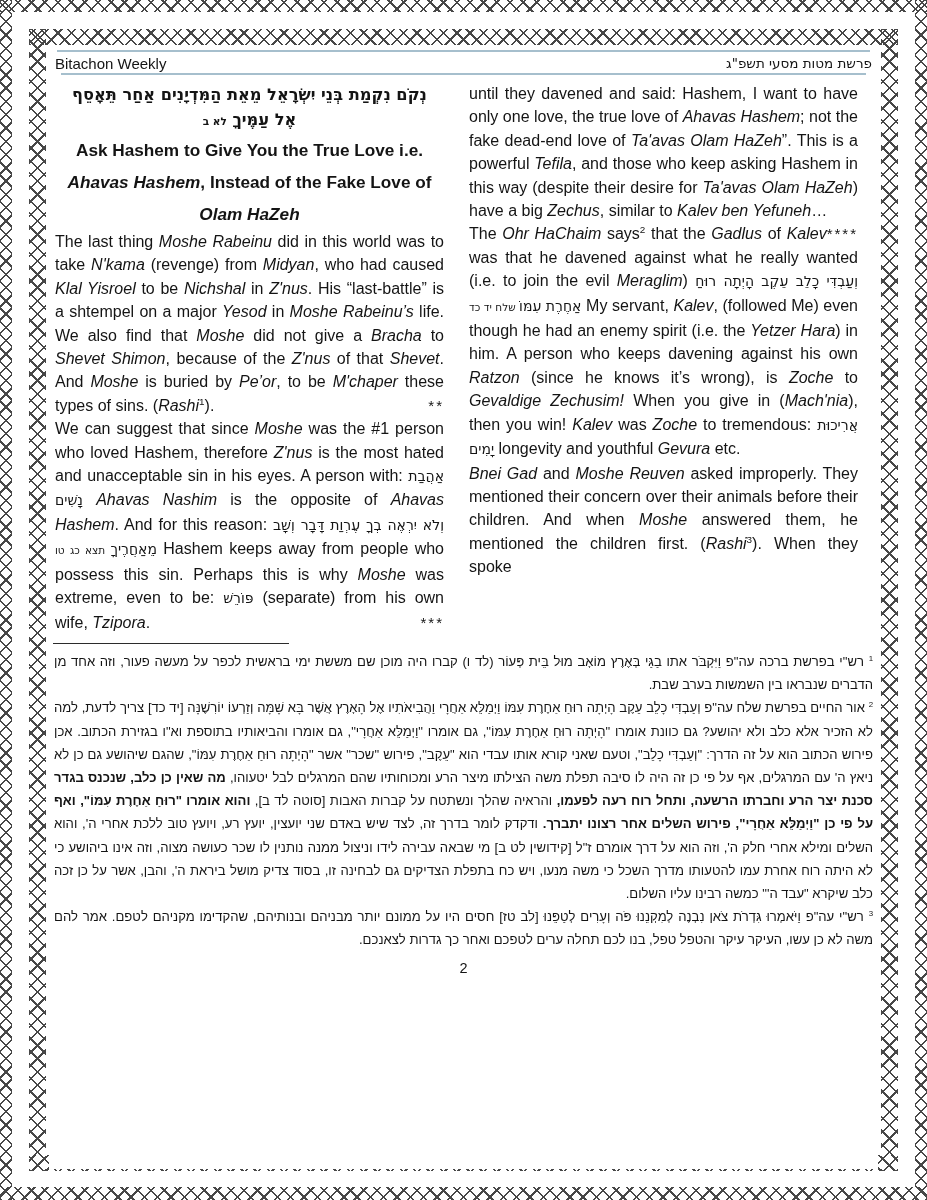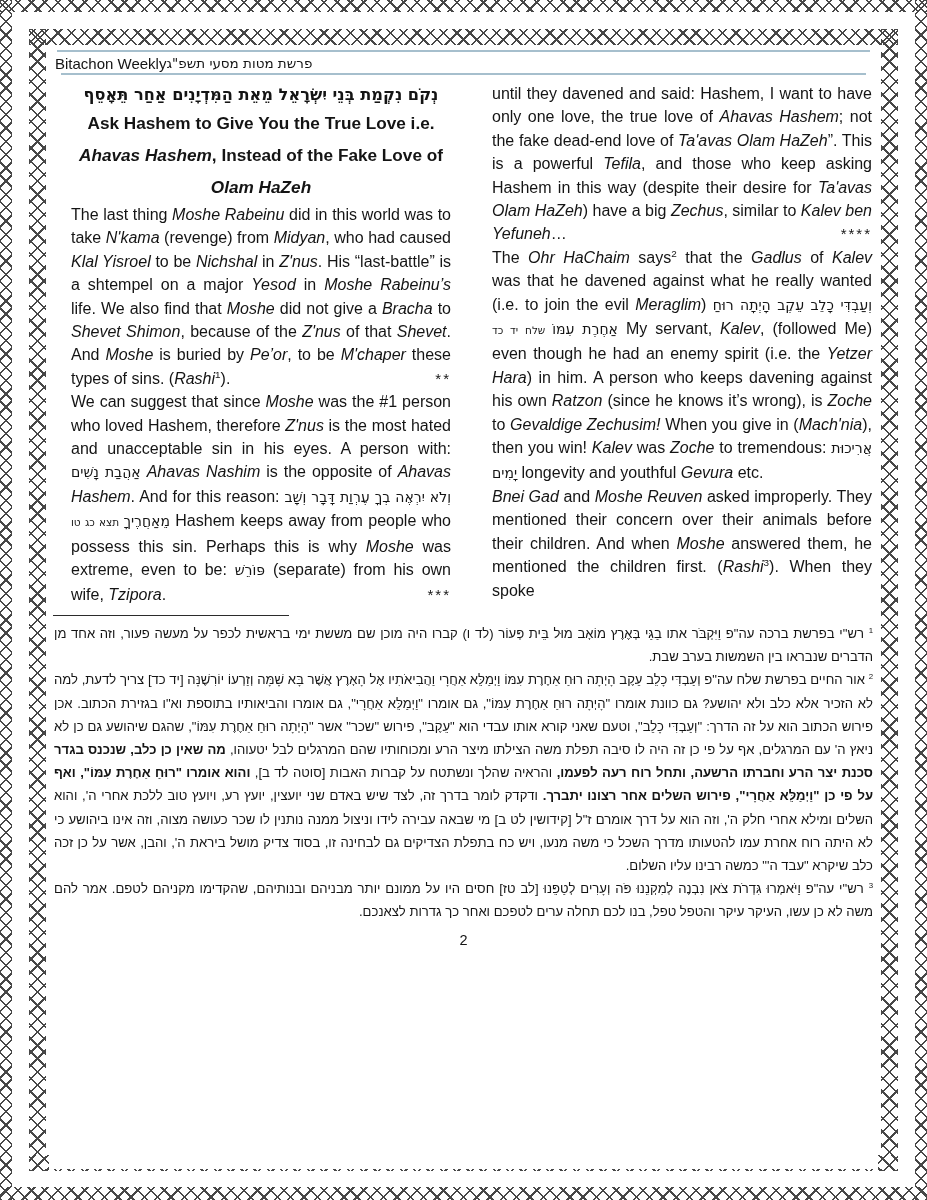--- a/index.html
+++ b/index.html
@@ -23,34 +23,34 @@
   .b-in-bottom{left:29px;right:29px;bottom:29px;height:16px;}
   .b-in-left{left:29px;top:29px;bottom:29px;width:17px;}
   .b-in-right{right:29px;top:29px;bottom:29px;width:17px;}
 
   .content{position:absolute;left:49px;right:49px;top:47px;bottom:31px;overflow:hidden;background:#fff;}
 
   .rule{height:2px;background:#a6bfcd;}
   .rule.r1{margin:3px 8px 3px 8px;}
   .rule.r2{margin:1px 12px 7px 12px;}
 
-  .header-row{display:flex;align-items:flex-start;padding:0 6px;}
+  .header-row{display:flex;justify-content:space-between;align-items:flex-start;padding:0 6px;}
   .hdr-left{font-size:15px;}
   .hdr-right{font-size:13.5px;direction:rtl;font-family:"DejaVu Sans",sans-serif;}
 
   .main-title{
     text-align:center;direction:rtl;
     font-family:"DejaVu Serif","DejaVu Sans",serif;font-weight:bold;
     font-size:35px;line-height:42px;color:#1f3864;
     text-shadow:-3px 3px 0 #9ab0de;
     margin:0 0 2px 0;
   }
 
   .columns{display:flex;gap:25px;padding:0 6px;}
-  .col{width:389px;margin-left:16px;}
+  .col{width:389px;}
 
   .para{margin:0;text-align:justify;font-size:16px;line-height:23.4px;}
   .heb-head{
     direction:rtl;text-align:center;font-weight:bold;
     font-family:"DejaVu Sans",sans-serif;font-size:16.2px;line-height:25px;
     white-space:nowrap;overflow:hidden;
   }
   .eng-head{font-weight:bold;text-align:center;font-size:17.2px;line-height:32px;}
 
   .i{font-style:italic;}
@@ -92,20 +92,21 @@
     <div class="hdr-right">פרשת מטות מסעי תשפ"ג</div>
   </div>
 
 
   <div class="rule r2"></div>
 
   <div class="columns">
 
     <div class="col">
       <div class="heb-head">נְקֹם נִקְמַת בְּנֵי יִשְׂרָאֵל מֵאֵת הַמִּדְיָנִים אַחַר תֵּאָסֵף</div>
+      <div class="heb-head"><span>אֶל עַמֶּיךָ </span><span class="ref">לא ב</span></div>
       <div class="eng-head"><span>Ask Hashem to Give You the True Love i.e. </span><span class="i">Ahavas Hashem</span><span>, Instead of the Fake Love of </span><span class="i">Olam HaZeh</span></div>
       <p class="para"><span>The last thing </span><span class="i">Moshe Rabeinu</span><span> did in this world was to take </span><span class="i">N'kama</span><span> (revenge) from </span><span class="i">Midyan</span><span>, who had caused </span><span class="i">Klal Yisroel</span><span> to be </span><span class="i">Nichshal</span><span> in </span><span class="i">Z'nus</span><span>. His “last-battle” is a shtempel on a major </span><span class="i">Yesod</span><span> in </span><span class="i">Moshe Rabeinu’s</span><span> life. We also find that </span><span class="i">Moshe</span><span> did not give a </span><span class="i">Bracha</span><span> to </span><span class="i">Shevet Shimon</span><span>, because of the </span><span class="i">Z'nus</span><span> of that </span><span class="i">Shevet</span><span>. And </span><span class="i">Moshe</span><span> is buried by </span><span class="i">Pe’or</span><span>, to be </span><span class="i">M'chaper</span><span> these types of sins. (</span><span class="i">Rashi</span><span class="sup">1</span><span>).</span><span class="stars">**</span></p>
       <p class="para"><span>We can suggest that since </span><span class="i">Moshe</span><span> was the #1 person who loved Hashem, therefore </span><span class="i">Z'nus</span><span> is the most hated and unacceptable sin in his eyes. A person with: </span><span class="he">אַהֲבַת נָשִׁים</span><span> </span><span class="i">Ahavas Nashim</span><span> is the opposite of </span><span class="i">Ahavas Hashem</span><span>. And for this reason: </span><span class="he">וְלֹא יִרְאֶה בְךָ עֶרְוַת דָּבָר וְשָׁב מֵאַחֲרֶיךָ</span><span class="ref"> תצא כג טו</span><span> Hashem keeps away from people who possess this sin. Perhaps this is why </span><span class="i">Moshe</span><span> was extreme, even to be: </span><span class="he">פּוֹרֵשׁ</span><span> (separate) from his own wife, </span><span class="i">Tzipora</span><span>.</span><span class="stars">***</span></p>
     </div>
 
     <div class="col">
       <p class="para"><span>until they davened and said: Hashem, I want to have only one love, the true love of </span><span class="i">Ahavas Hashem</span><span>; not the fake dead-end love of </span><span class="i">Ta'avas Olam HaZeh</span><span>”. This is a powerful </span><span class="i">Tefila</span><span>, and those who keep asking Hashem in this way (despite their desire for </span><span class="i">Ta'avas Olam HaZeh</span><span>) have a big </span><span class="i">Zechus</span><span>, similar to </span><span class="i">Kalev ben Yefuneh</span><span>…</span><span class="stars">****</span></p>
       <p class="para"><span>The </span><span class="i">Ohr HaChaim</span><span> says</span><span class="sup">2</span><span> that the </span><span class="i">Gadlus</span><span> of </span><span class="i">Kalev</span><span> was that he davened against what he really wanted (i.e. to join the evil </span><span class="i">Meraglim</span><span>) </span><span class="he">וְעַבְדִּי כָלֵב עֵקֶב הָיְתָה רוּחַ אַחֶרֶת עִמּוֹ</span><span class="ref"> שלח יד כד</span><span> My servant, </span><span class="i">Kalev</span><span>, (followed Me) even though he had an enemy spirit (i.e. the </span><span class="i">Yetzer Hara</span><span>) in him. A person who keeps davening against his own </span><span class="i">Ratzon</span><span> (since he knows it’s wrong), is </span><span class="i">Zoche</span><span> to </span><span class="i">Gevaldige Zechusim!</span><span> When you give in (</span><span class="i">Mach'nia</span><span>), then you win! </span><span class="i">Kalev</span><span> was </span><span class="i">Zoche</span><span> to tremendous: </span><span class="he">אֲרִיכוּת יָמִים</span><span> longevity and youthful </span><span class="i">Gevura</span><span> etc.</span></p>
       <p class="para"><span class="i">Bnei Gad</span><span> and </span><span class="i">Moshe Reuven</span><span> asked improperly. They mentioned their concern over their animals before their children. And when </span><span class="i">Moshe</span><span> answered them, he mentioned the children first. (</span><span class="i">Rashi</span><span class="sup">3</span><span>).  When they spoke</span></p>
     </div>

